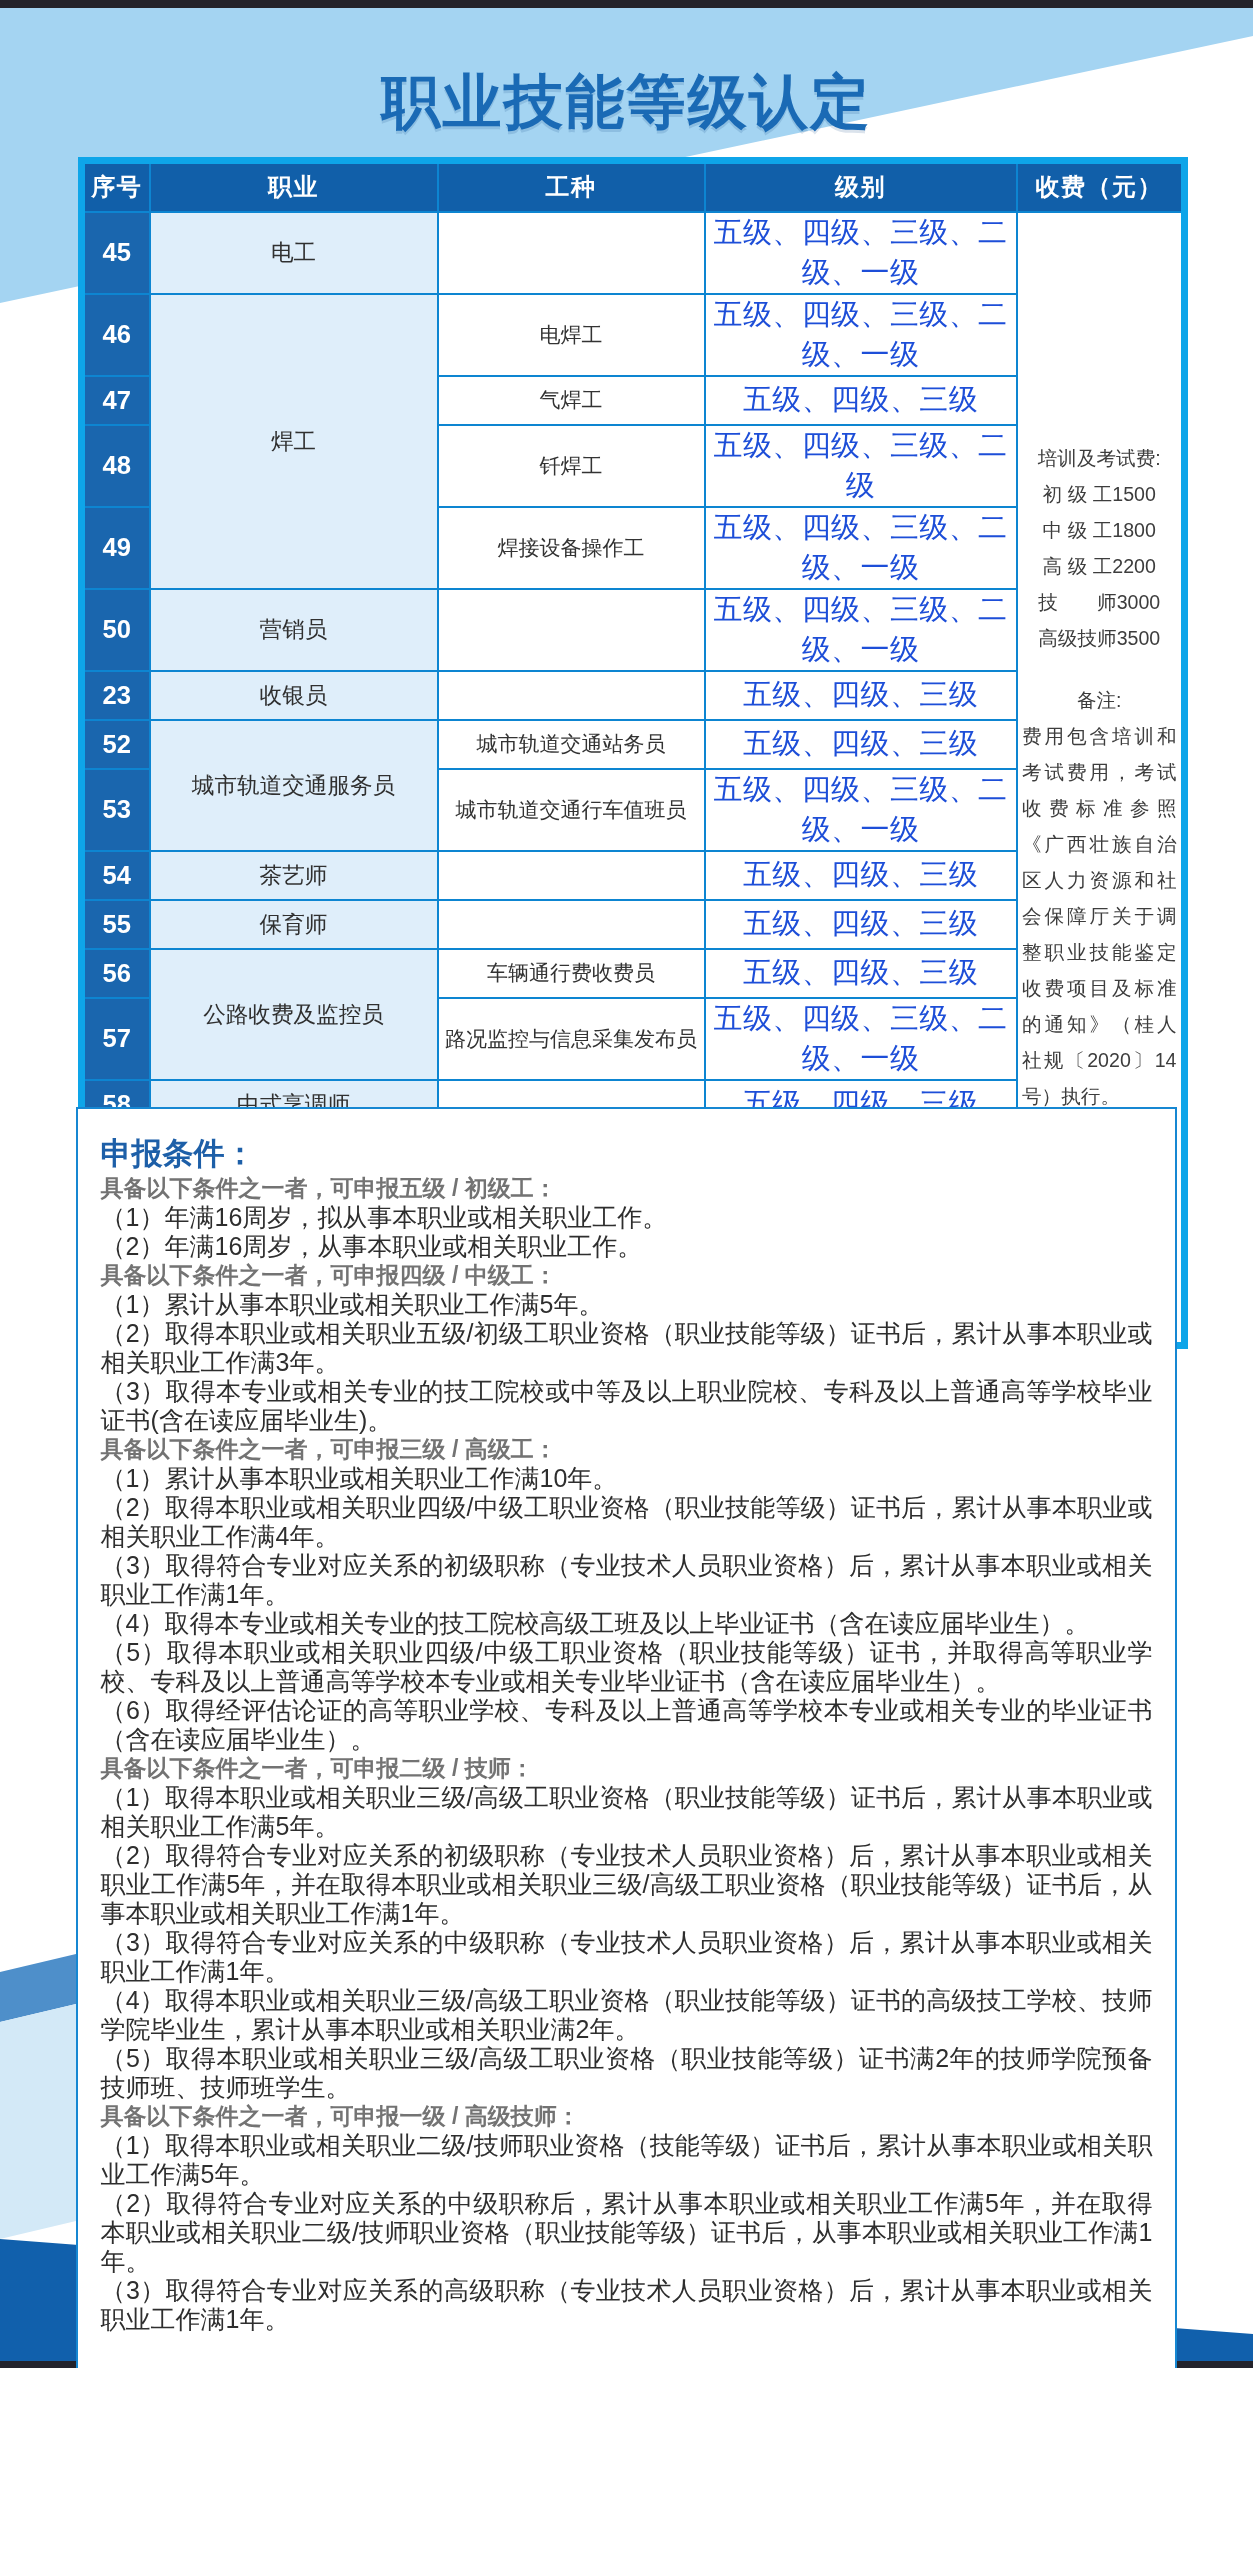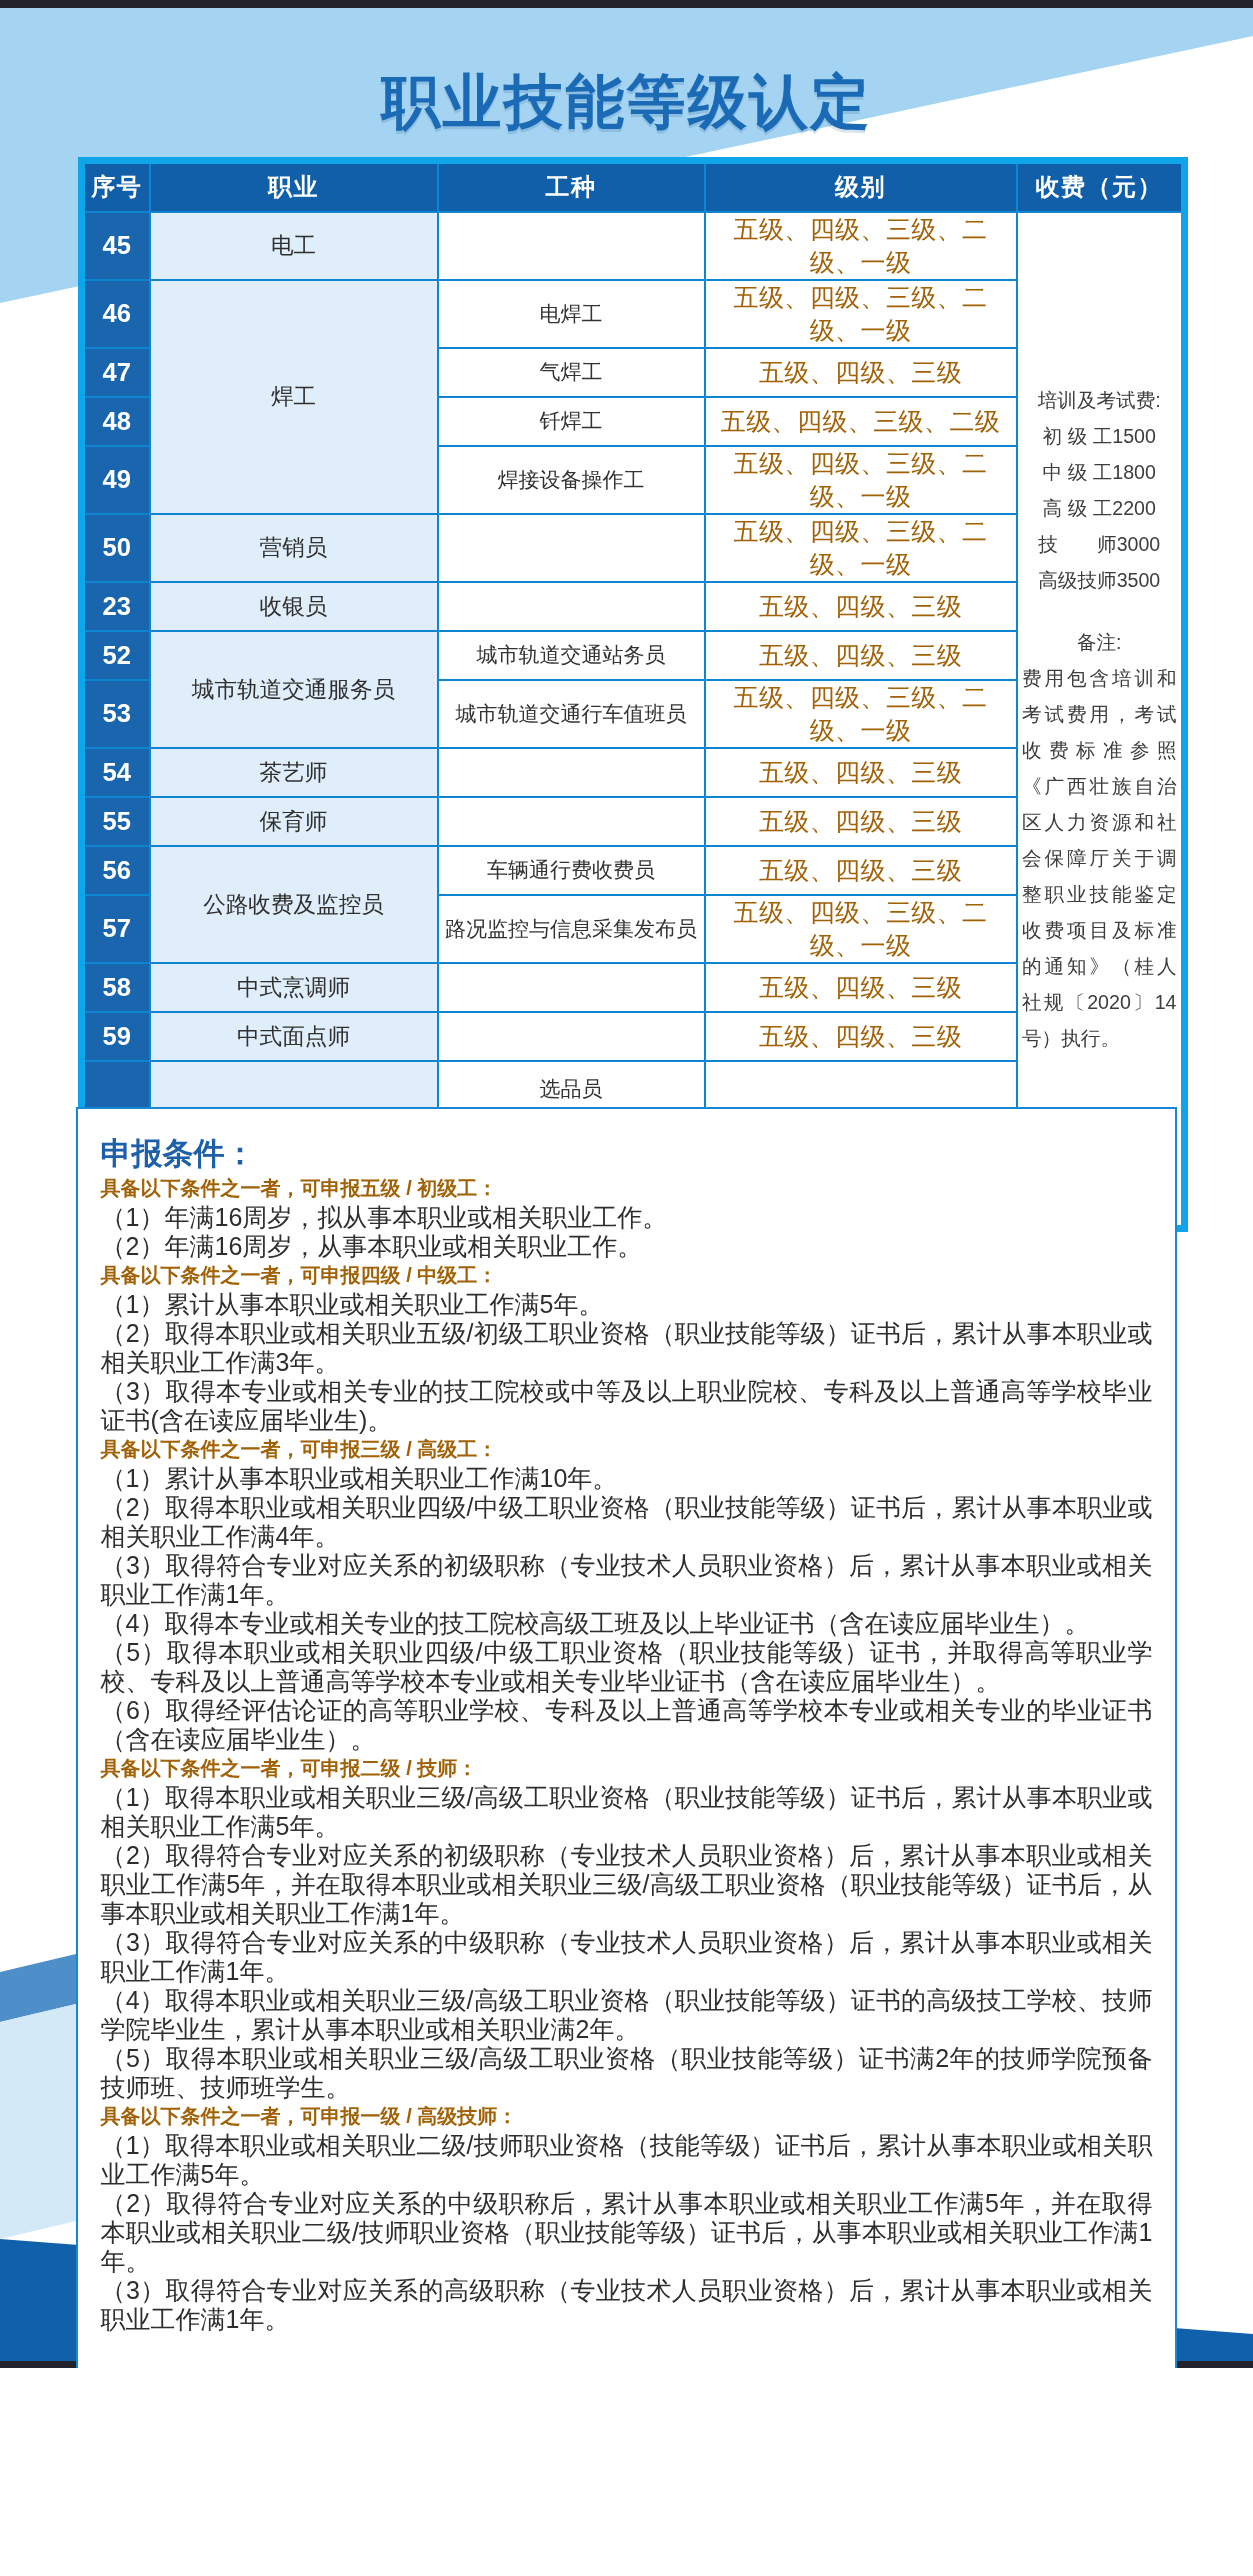--- a/index.html
+++ b/index.html
@@ -32,33 +32,33 @@
     border:2.3px solid #0d85d1;padding:0 4.5px;text-align:center;
     overflow:hidden;
   }
   table.cert thead tr{height:51px;}
   table.cert tr.r{height:49px;}
   table.cert tr.tall{height:56px;}
   table.cert th{background:#115fa9;color:#ffffff;font-size:24px;font-weight:bold;letter-spacing:1.5px;}
   td.no{background:#1a66ae;color:#ffffff;font-size:25.6px;font-weight:bold;}
   td.occ{background:#dfeefa;color:#303030;font-size:22.6px;font-weight:500;}
   td.wt{background:#ffffff;color:#333333;font-size:21px;font-weight:500;}
-  td.lvl{background:#ffffff;color:#a16207;font-size:25px;font-weight:500;letter-spacing:0.4px;}
+  td.lvl{background:#ffffff;color:#1d4ed8;font-size:29px;font-weight:500;letter-spacing:0.4px;}
   td.fee{background:#ffffff;color:#3d3d3d;vertical-align:middle;padding:0 12px;}
   .fee-block p{margin:0;font-size:19.6px;line-height:36px;text-align:center;color:#3d3d3d;}
   .fee-block .fee-note-title{margin-top:25.6px;}
   .fee-block .fee-note{text-align:justify;text-justify:inter-ideograph;}
 
   .panel{
     position:absolute;left:76px;top:1107px;width:1101px;height:1293px;
     box-sizing:border-box;background:#ffffff;border:2.3px solid #1687d2;
     padding:15px 22.6px 0 22.6px;
   }
   .cond-heading{margin:12px 0 3px 0;font-size:31px;font-weight:bold;color:#1d5fa8;line-height:35px;}
-  .cond-sub{margin:0;font-size:20px;font-weight:bold;color:#a16207;line-height:29px;}
+  .cond-sub{margin:0;font-size:23px;font-weight:bold;color:#737373;line-height:29px;}
   .cond-item{margin:0;font-size:25px;font-weight:400;color:#2e2e2e;line-height:29px;text-align:justify;text-justify:inter-ideograph;}
 </style>
 </head>
 <body>
 
 <div class="page">
 
   <div class="bg bg-sky"></div>
   <div class="bg bg-stripe-med"></div>
   <div class="bg bg-stripe-pale"></div>

